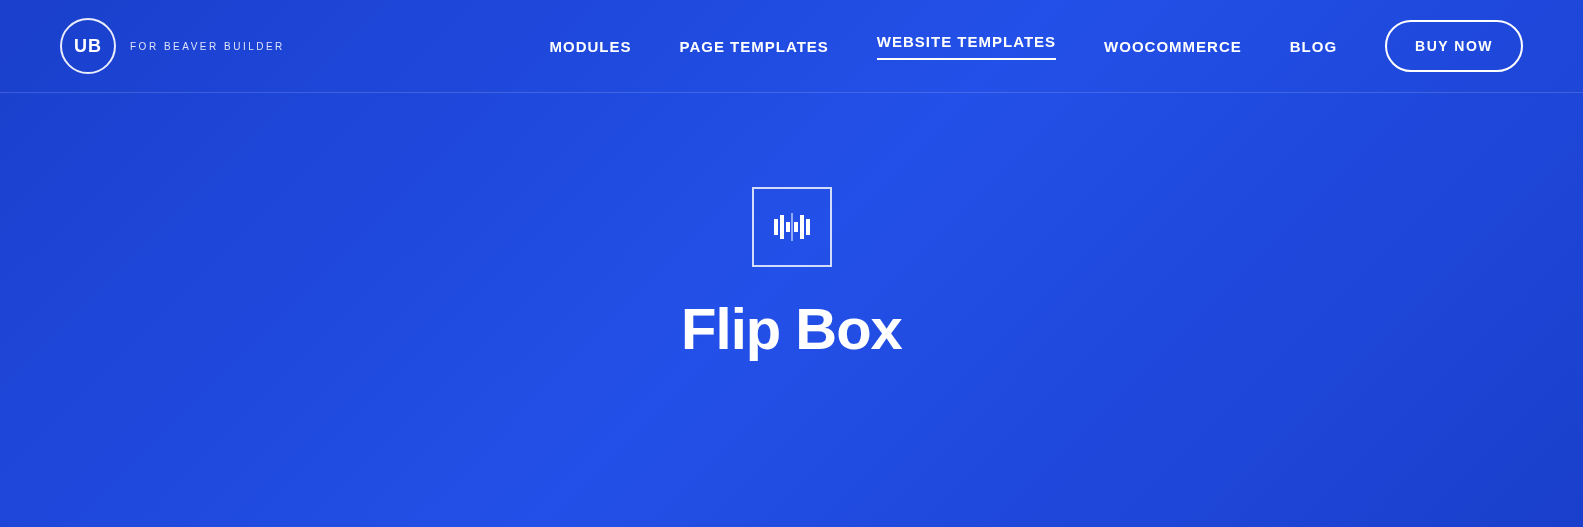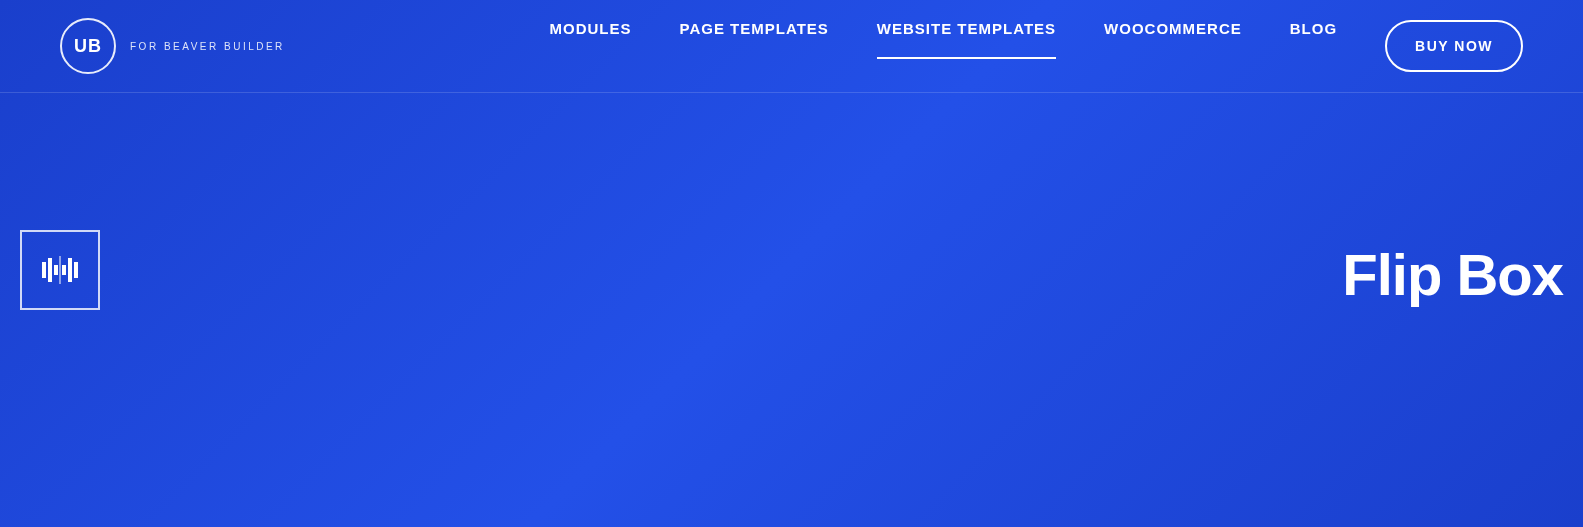--- a/index.html
+++ b/index.html
@@ -71,62 +71,62 @@
       color: rgba(255,255,255,0.85);
       font-size: 10px;
       font-weight: 400;
       letter-spacing: 2.5px;
       text-transform: uppercase;
       text-align: center;
     }
 
     nav {
       display: flex;
-      align-items: flex-start;
+      align-items: center;
       gap: 48px;
       margin-left: auto;
     }
 
     .nav-link {
       color: white;
       text-decoration: none;
       font-size: 15px;
       font-weight: 700;
       letter-spacing: 1px;
       text-transform: uppercase;
       cursor: pointer;
       white-space: nowrap;
     }
 
     .nav-link.active {
       border-bottom: 2px solid white;
-      padding-bottom: 20px;
+      padding-bottom: 8px;
     }
 
     .buy-now-btn {
       color: white;
       border: 2px solid white;
       border-radius: 30px;
       padding: 16px 28px;
       font-size: 14px;
       font-weight: 700;
       letter-spacing: 1.5px;
       text-transform: uppercase;
       cursor: pointer;
       background: transparent;
       white-space: nowrap;
       text-decoration: none;
     }
 
     
     .hero {
       display: flex;
-      flex-direction: row;
-      align-items: center;
-      justify-content: space-between;
+      flex-direction: column;
+      align-items: center;
+      justify-content: center;
       flex: 1;
       padding: 40px 20px 93px;
       text-align: center;
     }
 
     .flip-box-icon {
       width: 80px;
       height: 80px;
       border: 2px solid rgba(255,255,255,0.8);
       display: flex;

